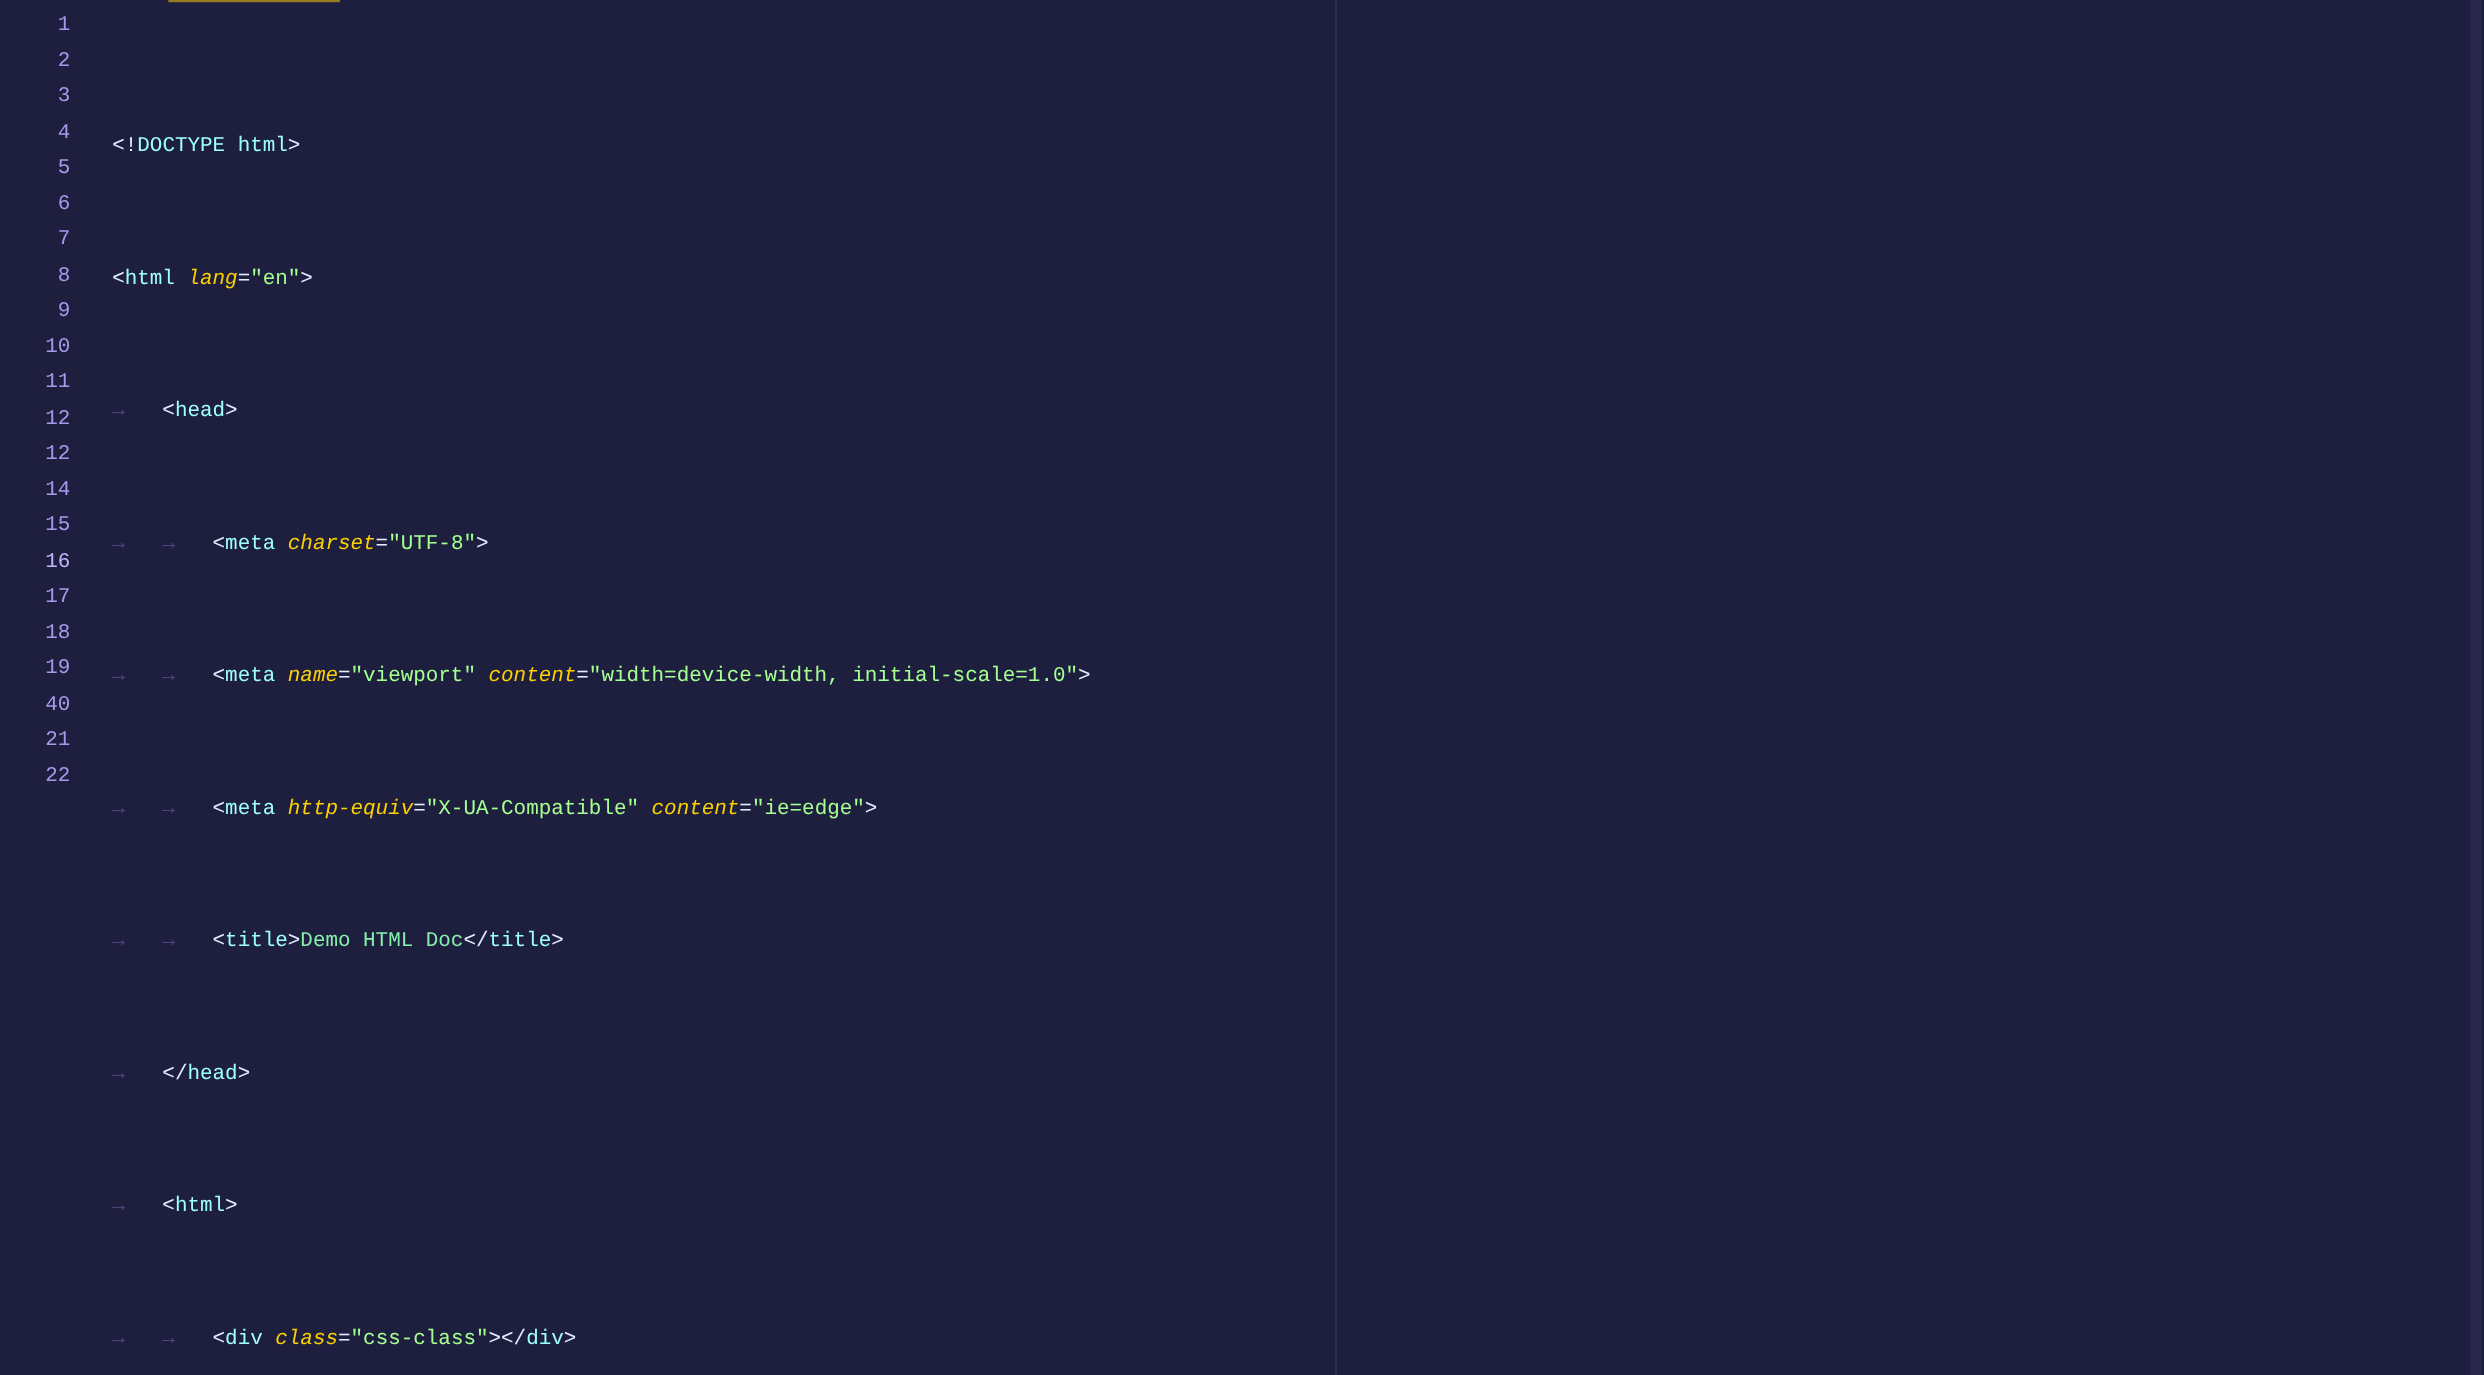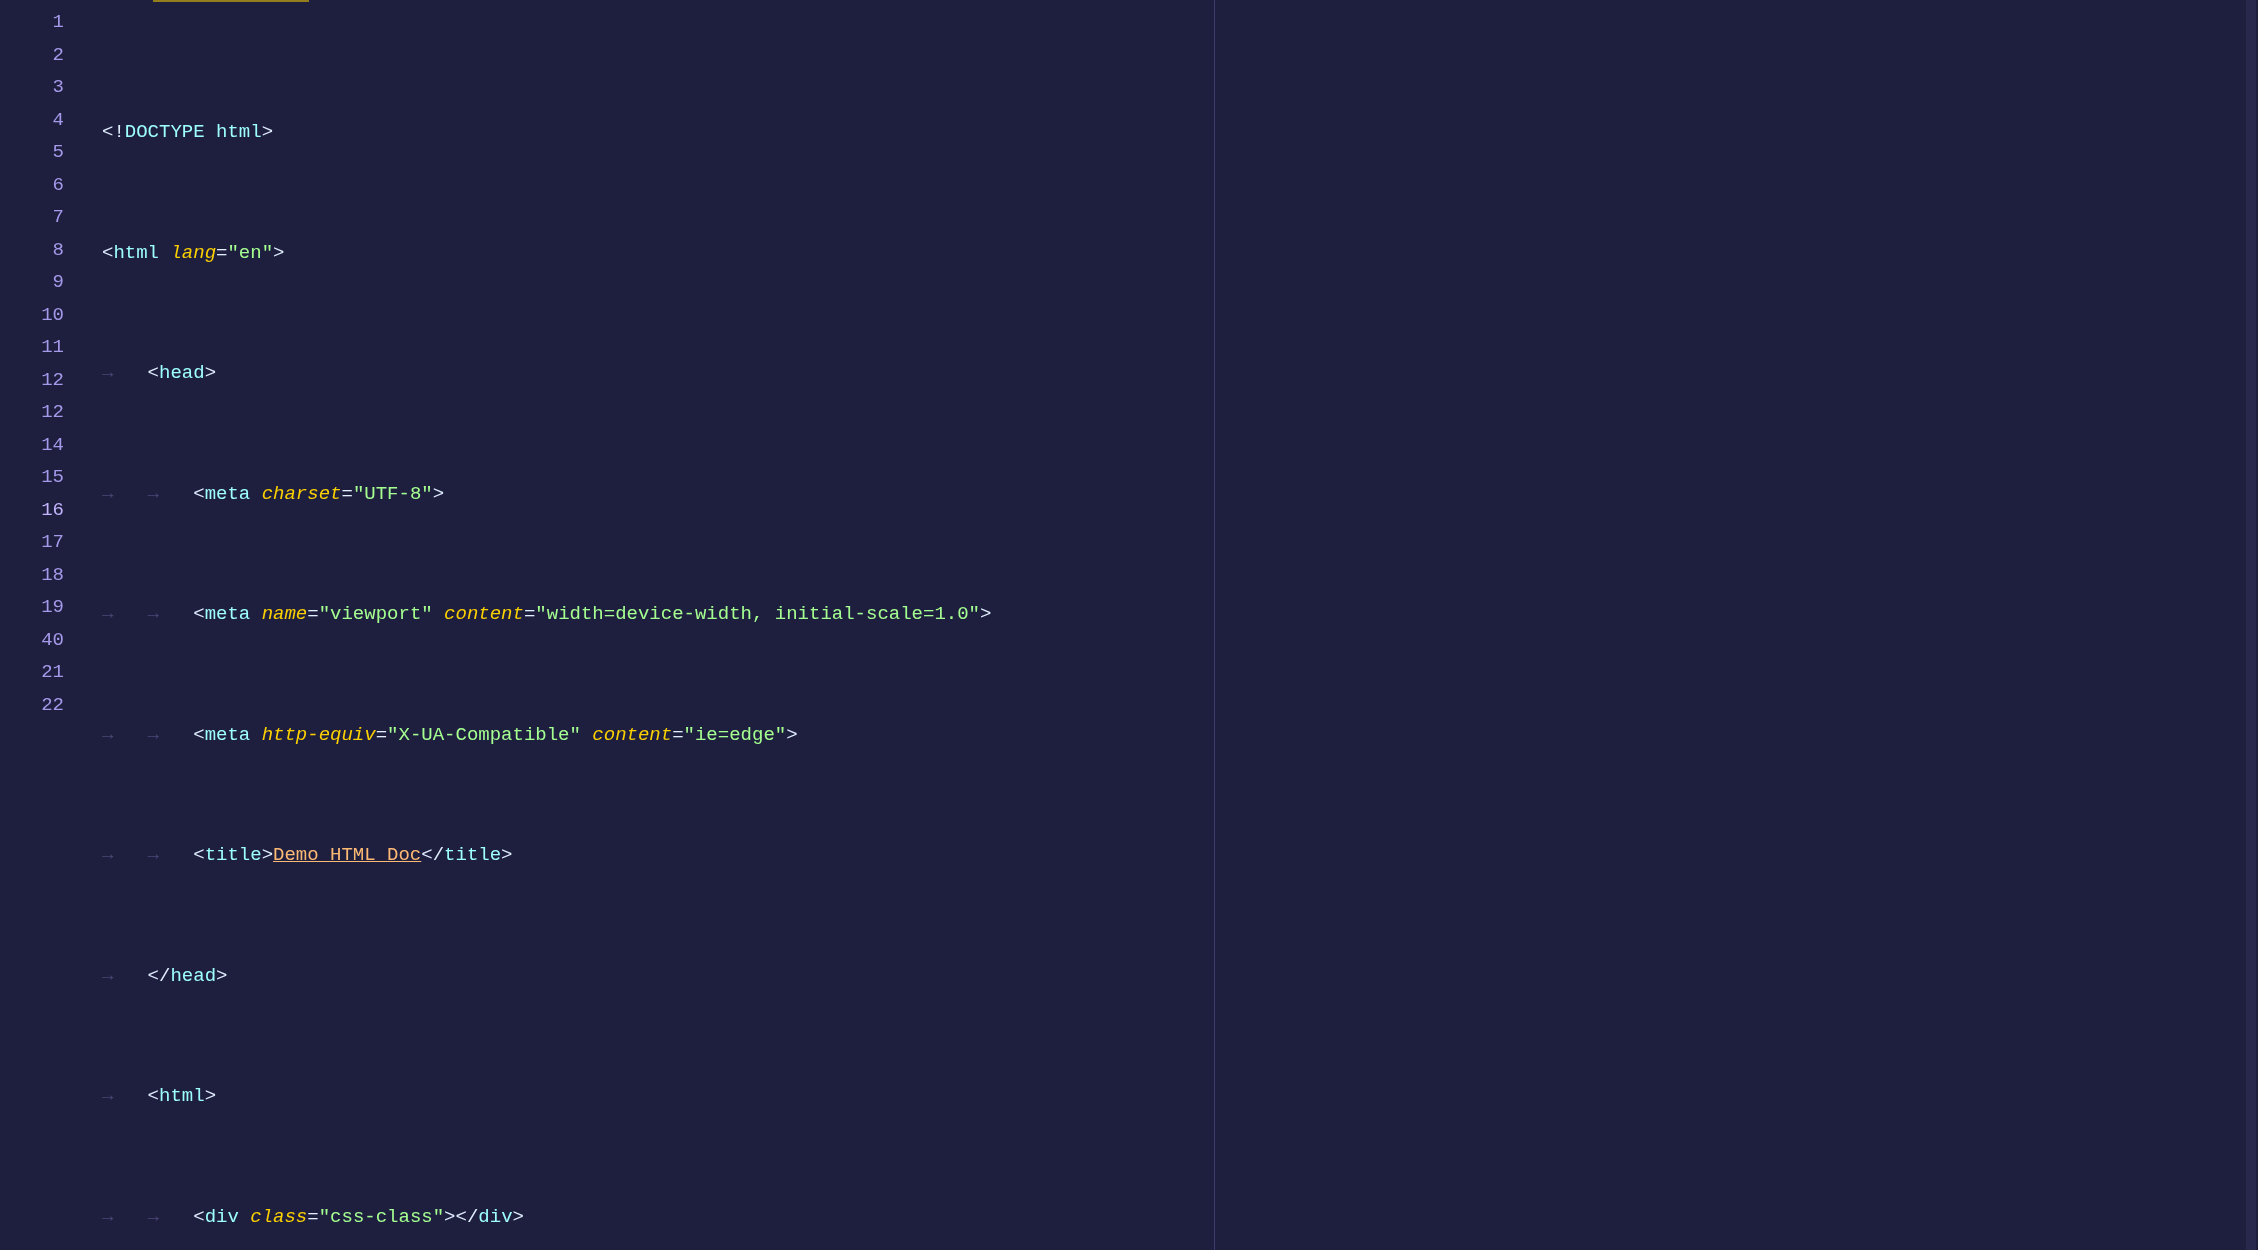--- a/index.html
+++ b/index.html
@@ -47,21 +47,21 @@
     padding-left: 12px;
   }
   .indent {
     color: #a599e955;
   }
   .tag { color: #9effff; }
   .bracket { color: #e1efff; }
   .attr { color: #fad000; font-style: italic; }
   .op { color: #e1efff; }
   .string { color: #a5ff90; }
-  .text { color: #fdba74; text-decoration: underline; }
+  .text { color: #86efac; }
   .ruler {
     position: absolute;
     top: 0;
     bottom: 0;
     left: 1124px;
     width: 1px;
     background: #3b3b70;
     pointer-events: none;
   }
   .scroll-track {

